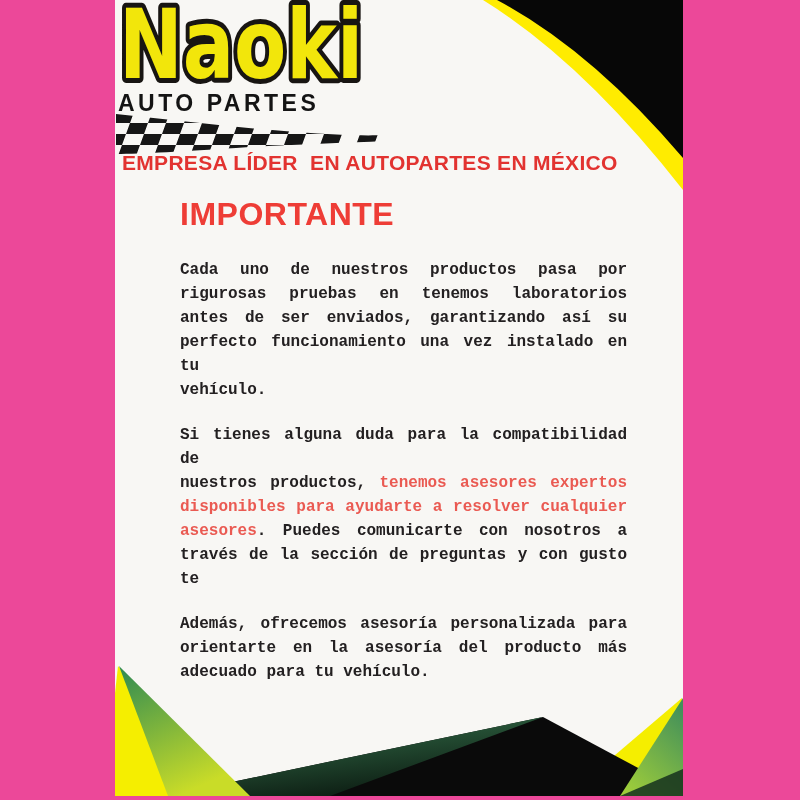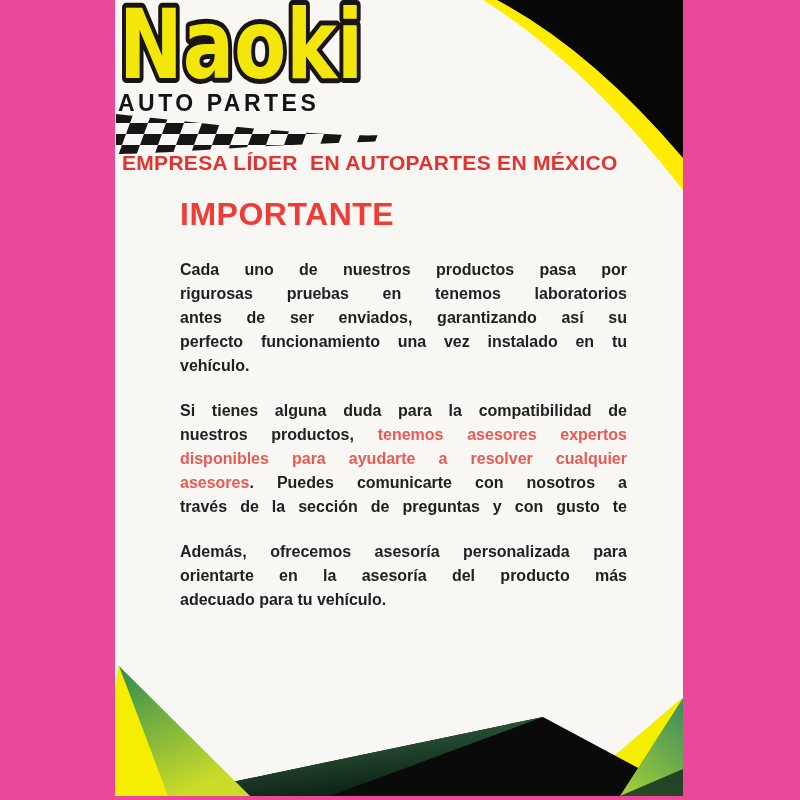--- a/index.html
+++ b/index.html
@@ -15,21 +15,21 @@
              color:#141414;letter-spacing:3.5px;white-space:nowrap;}
   .flag-svg{position:absolute;left:1px;top:112px;}
   .tagline{position:absolute;left:7px;top:151px;font-size:21px;font-weight:700;
            color:#e23330;letter-spacing:0.3px;white-space:pre;}
   
   .corner-svg{position:absolute;right:0;top:0;}
   
   .heading{position:absolute;left:65px;top:196px;font-size:32px;font-weight:700;
            color:#ee3d36;letter-spacing:0.5px;}
   .bodytext{position:absolute;left:65px;top:258px;width:447px;color:#232021;
-            font-size:16px;line-height:24px;font-weight:700;}
+            font-size:16px;line-height:24px;font-weight:700;font-family:Liberation Mono, monospace;}
   .para{margin:0 0 21px 0;}
   .ln{text-align:justify;text-align-last:justify;}
   .ln-last{text-align:left;text-align-last:left;}
   .hl{color:#ea5a52;}
   
   .bottom-svg{position:absolute;left:0;bottom:0;}
 </style>
 </head>
 <body>
 

